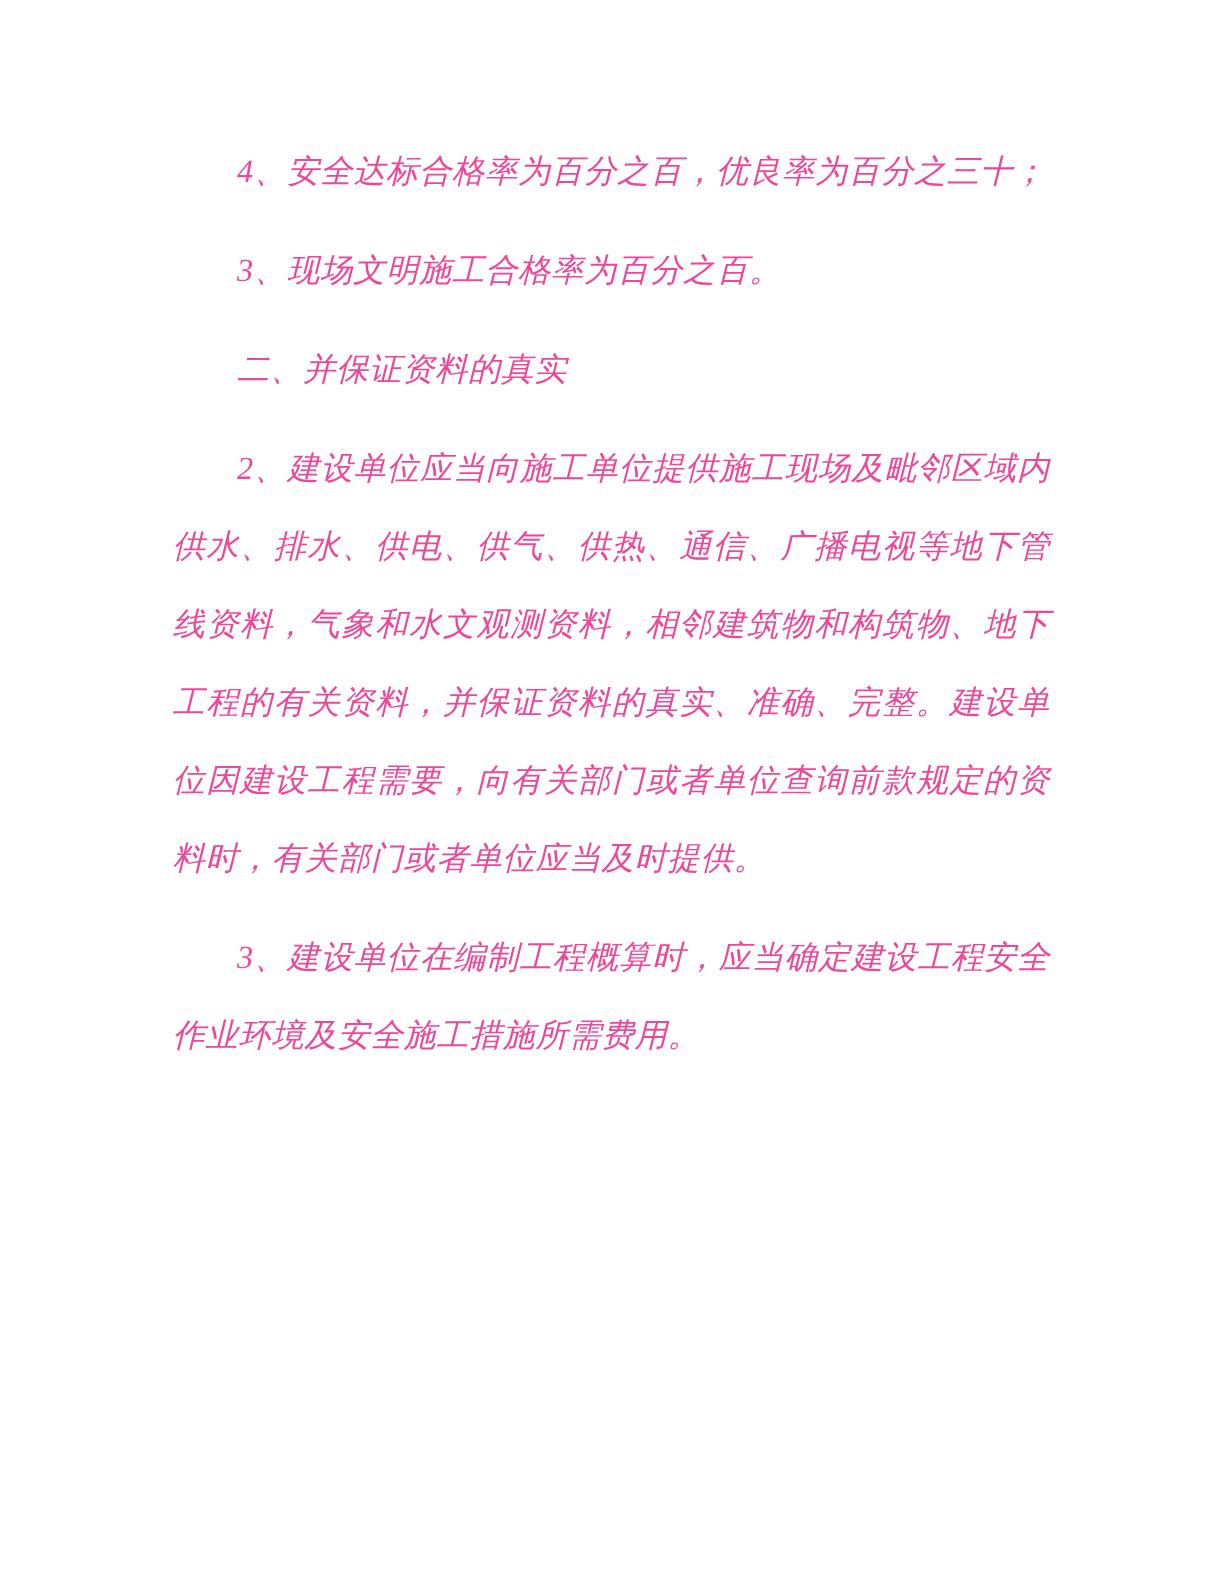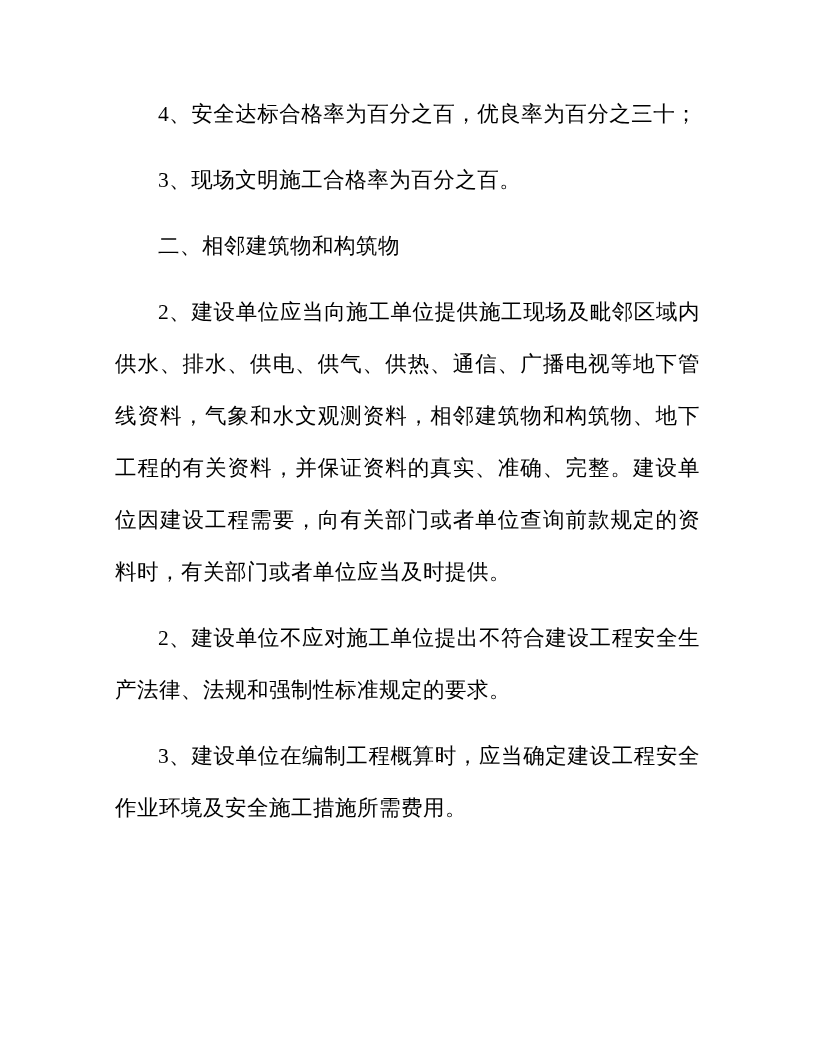--- a/index.html
+++ b/index.html
@@ -14,36 +14,36 @@
     box-sizing: border-box;
     background: #ffffff;
     padding: 88px 116px 0 115px;
     overflow: hidden;
     font-family: "Liberation Serif", "DejaVu Serif", serif;
   }
   .doc-paragraph {
     margin: 0 0 14px 0;
     font-size: 21.5px;
     line-height: 52px;
-    color: #000000;
+    color: #ec4899;
     text-align: justify;
     text-justify: inter-character;
     text-indent: 2em;
     letter-spacing: 0.5px;
     word-break: break-all;
+    font-style: italic;
   }
 </style>
 </head>
 <body>
 
 <div class="page">
   <p class="doc-paragraph">4、安全达标合格率为百分之百，优良率为百分之三十；</p>
 
   <p class="doc-paragraph">3、现场文明施工合格率为百分之百。</p>
 
-  <p class="doc-paragraph">二、相邻建筑物和构筑物</p>
+  <p class="doc-paragraph">二、并保证资料的真实</p>
 
   <p class="doc-paragraph">2、建设单位应当向施工单位提供施工现场及毗邻区域内供水、排水、供电、供气、供热、通信、广播电视等地下管线资料，气象和水文观测资料，相邻建筑物和构筑物、地下工程的有关资料，并保证资料的真实、准确、完整。建设单位因建设工程需要，向有关部门或者单位查询前款规定的资料时，有关部门或者单位应当及时提供。</p>
 
-  <p class="doc-paragraph">2、建设单位不应对施工单位提出不符合建设工程安全生产法律、法规和强制性标准规定的要求。</p>
 
   <p class="doc-paragraph">3、建设单位在编制工程概算时，应当确定建设工程安全作业环境及安全施工措施所需费用。</p>
 </div>
 
 </body></html>

